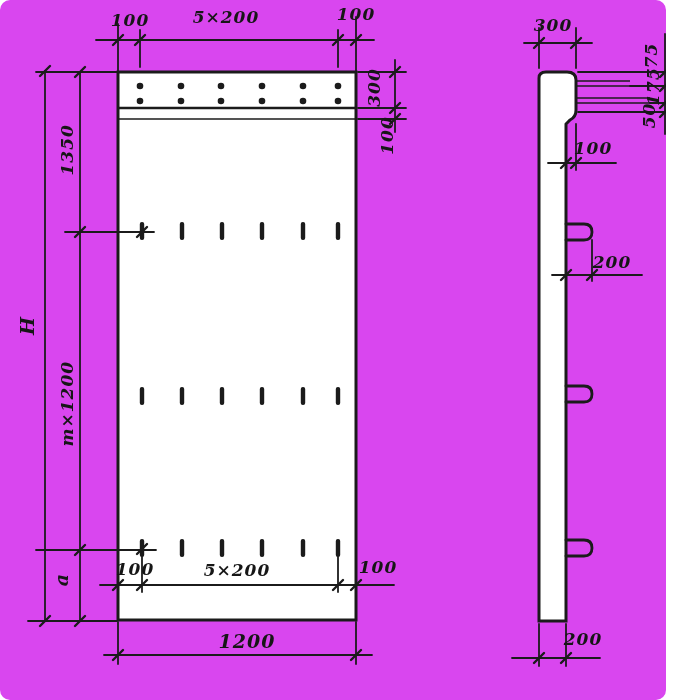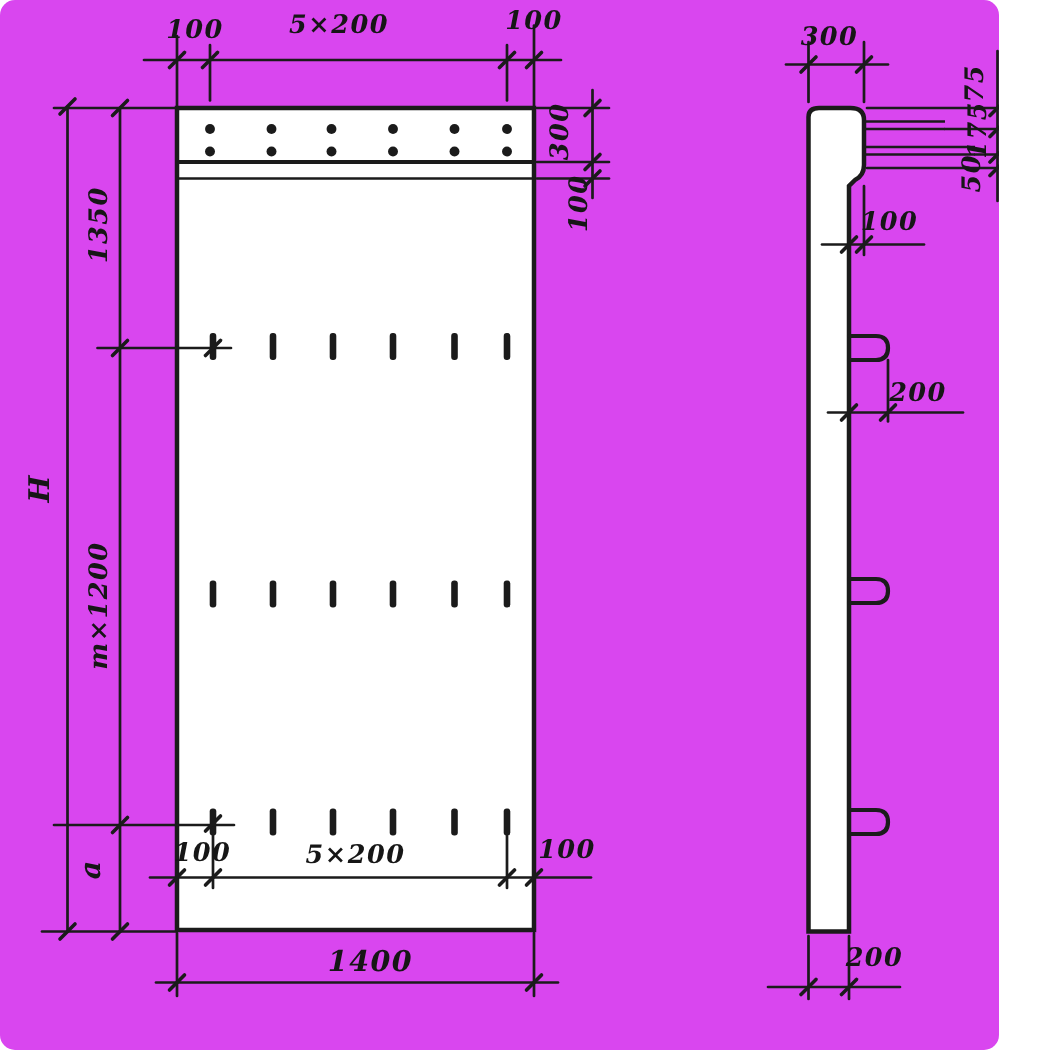--- a/index.html
+++ b/index.html
@@ -168,21 +168,21 @@
   <div class="lbl rot" style="left:365px;top:127px;width:44px">100</div>
 
   <div class="lbl rot big" style="left:12px;top:316px;width:30px">H</div>
   <div class="lbl rot" style="left:42px;top:142px;width:50px">1350</div>
   <div class="lbl rot" style="left:25px;top:396px;width:84px">m×1200</div>
   <div class="lbl rot big" style="left:49px;top:570px;width:24px">a</div>
 
   <div class="lbl" style="left:110px;top:561px;width:50px">100</div>
   <div class="lbl" style="left:202px;top:562px;width:70px">5×200</div>
   <div class="lbl" style="left:353px;top:559px;width:50px">100</div>
-  <div class="lbl big" style="left:212px;top:632px;width:70px">1400</div>
+  <div class="lbl big" style="left:212px;top:632px;width:70px">1200</div>
 
   <div class="lbl" style="left:528px;top:17px;width:50px">300</div>
   <div class="lbl rot" style="left:635px;top:47px;width:32px">75</div>
   <div class="lbl rot" style="left:633px;top:78px;width:40px">175</div>
   <div class="lbl rot" style="left:633px;top:107px;width:32px">50</div>
   <div class="lbl" style="left:568px;top:140px;width:50px">100</div>
   <div class="lbl" style="left:587px;top:254px;width:50px">200</div>
   <div class="lbl" style="left:558px;top:631px;width:50px">200</div>
 
 </div>

